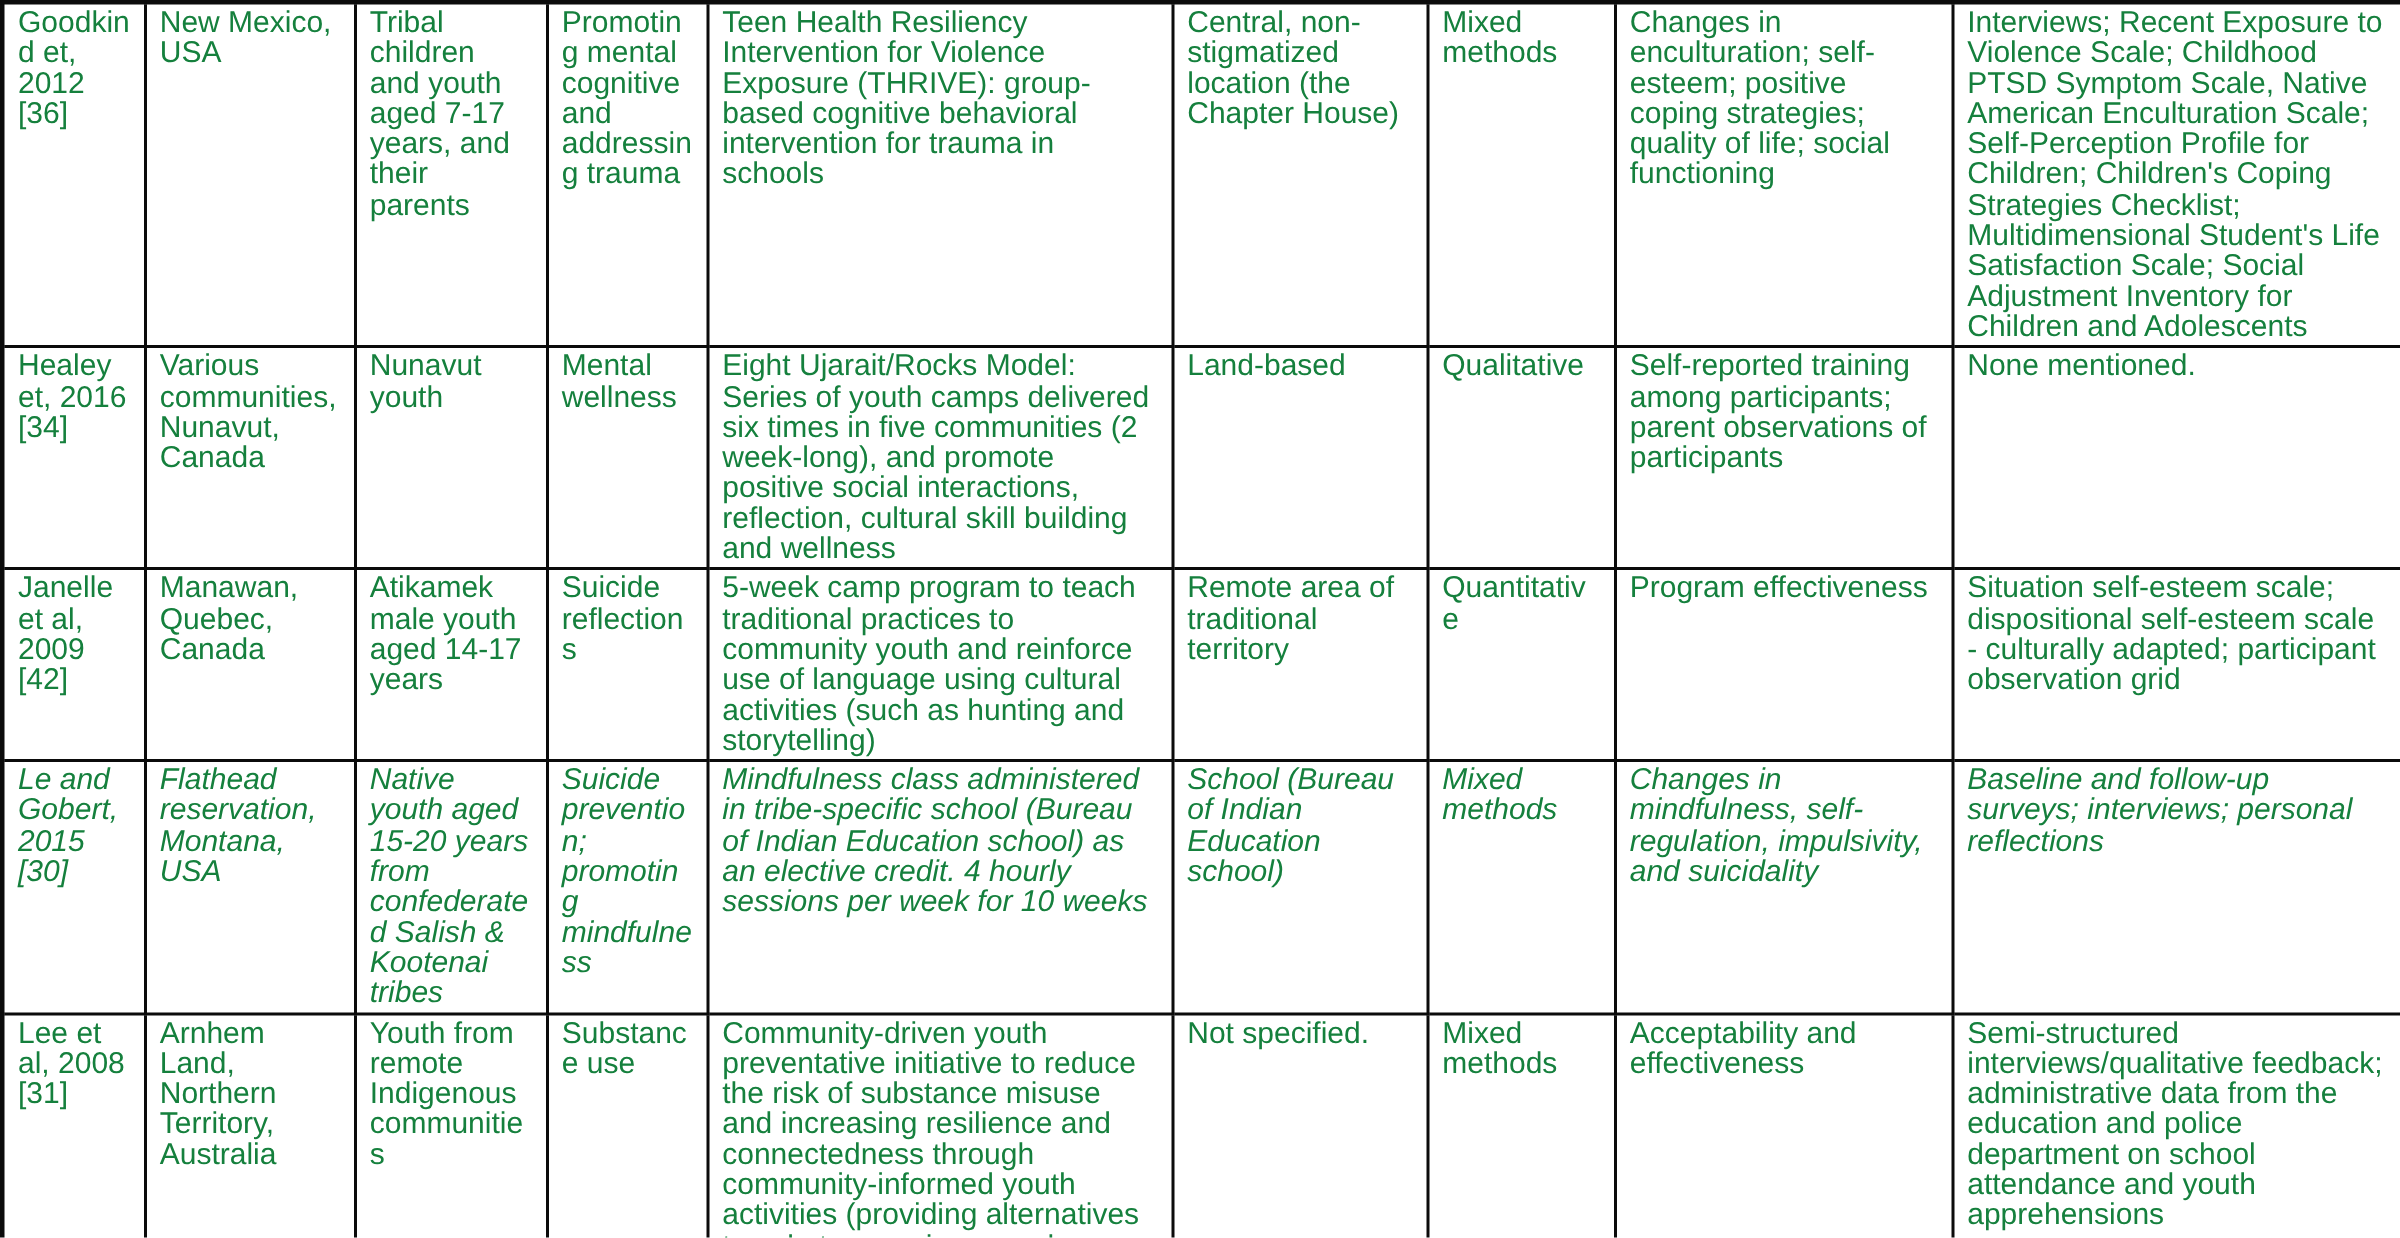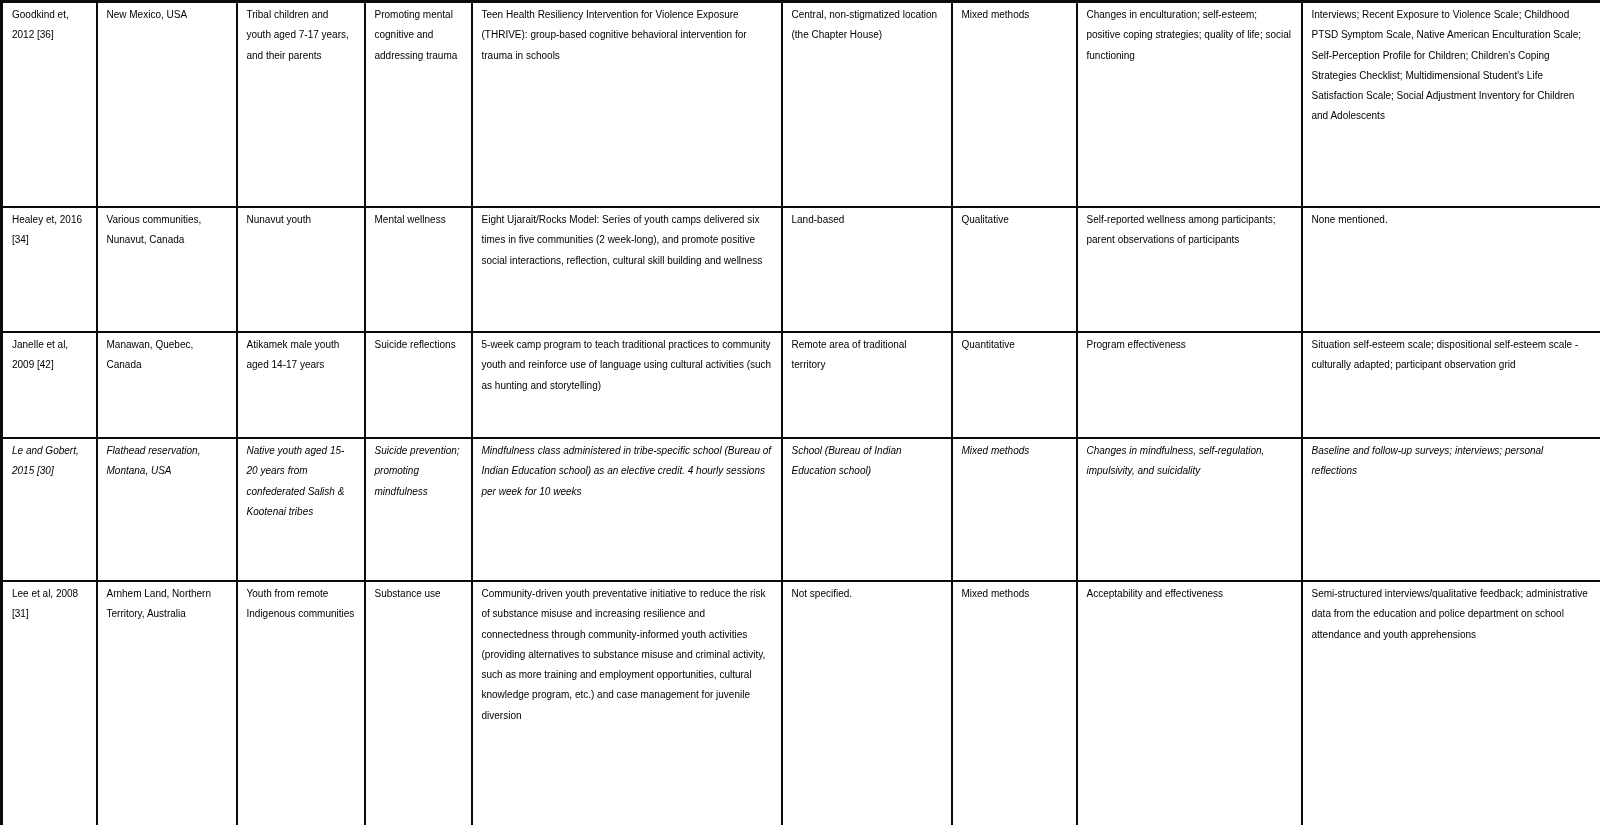--- a/index.html
+++ b/index.html
@@ -19,23 +19,23 @@
   table.studies {
     width: 1600px;
     table-layout: fixed;
     border-collapse: collapse;
     border: 3px solid #0b0b0b;
   }
   table.studies td {
     border: 2px solid #0b0b0b;
     vertical-align: top;
     padding: 2px 9px 2px 9px;
-    font-size: 10px;
+    font-size: 20px;
     line-height: 20.3px;
-    color: #000000;
+    color: #15803d;
     word-wrap: break-word;
     overflow-wrap: break-word;
     background: #ffffff;
   }
   
   col.c0 { width: 95px; }
   col.c1 { width: 140px; }
   col.c2 { width: 128px; }
   col.c3 { width: 107px; }
   col.c4 { width: 310px; }
@@ -79,21 +79,21 @@
           <td>Interviews; Recent Exposure to Violence Scale; Childhood PTSD Symptom Scale, Native American Enculturation Scale; Self-Perception Profile for Children; Children's Coping Strategies Checklist; Multidimensional Student's Life Satisfaction Scale; Social Adjustment Inventory for Children and Adolescents</td>
         </tr>
         <tr class="r1">
           <td>Healey et, 2016 [34]</td>
           <td>Various communities, Nunavut, Canada</td>
           <td>Nunavut youth</td>
           <td>Mental wellness</td>
           <td>Eight Ujarait/Rocks Model: Series of youth camps delivered six times in five communities (2 week-long), and promote positive social interactions, reflection, cultural skill building and wellness</td>
           <td>Land-based</td>
           <td>Qualitative</td>
-          <td>Self-reported wellness among participants; parent observations of participants</td>
+          <td>Self-reported training among participants; parent observations of participants</td>
           <td>None mentioned.</td>
         </tr>
         <tr class="r2">
           <td>Janelle et al, 2009 [42]</td>
           <td>Manawan, Quebec, Canada</td>
           <td>Atikamek male youth aged 14-17 years</td>
           <td>Suicide reflections</td>
           <td>5-week camp program to teach traditional practices to community youth and reinforce use of language using cultural activities (such as hunting and storytelling)</td>
           <td>Remote area of traditional territory</td>
           <td>Quantitative</td>

